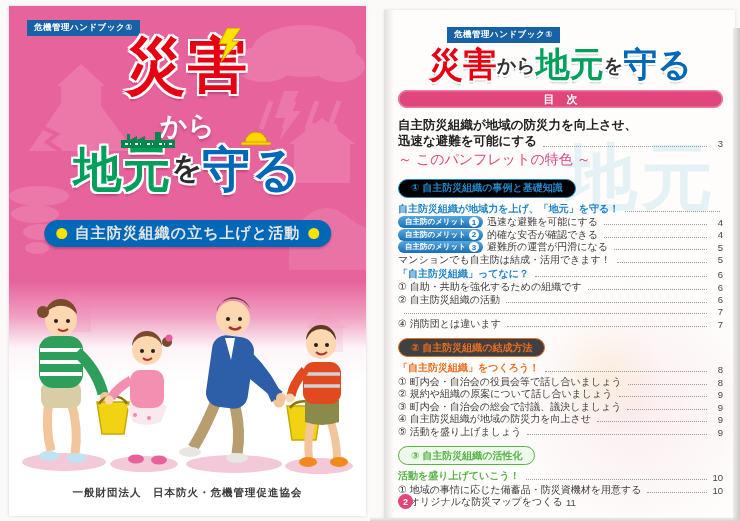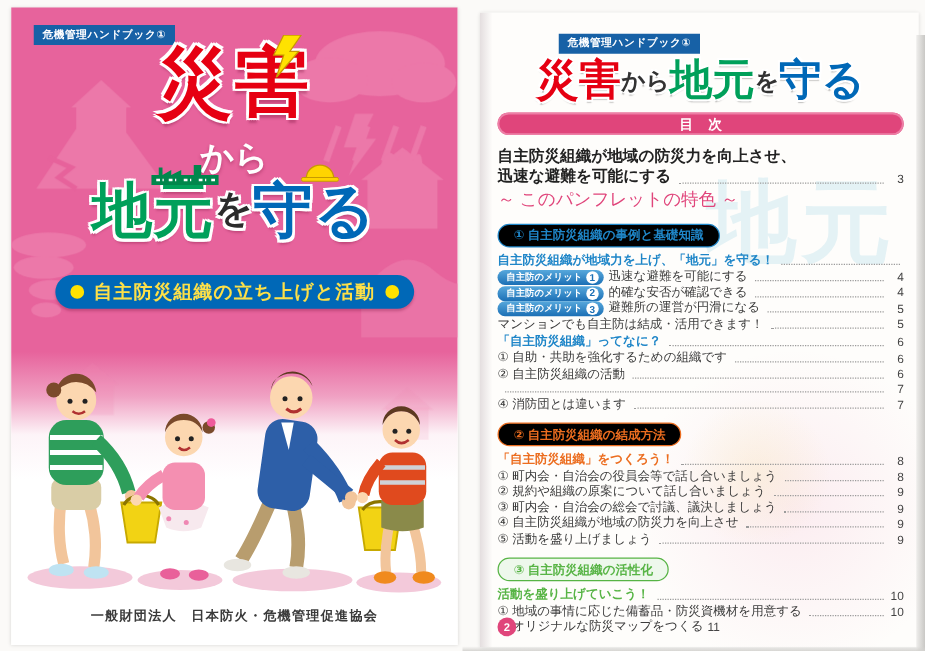--- a/index.html
+++ b/index.html
@@ -26,21 +26,21 @@
   .cover-title-2 { position:absolute; top:102px; width:100%; text-align:center;
     font-size:27px; font-weight:bold; color:#fff; text-shadow:0 2px 3px rgba(120,20,60,.4); }
   .cover-title-3 { position:absolute; top:140px; width:100%; text-align:center;
     font-weight:bold; line-height:1; white-space:nowrap; }
   .cover-title-3 .lg { font-size:48px; letter-spacing:1px; }
   .cover-title-3 .sm { font-size:30px; vertical-align:8px; }
   .cover-subtitle { position:absolute; top:214px; left:50%; transform:translateX(-50%);
     background:#0068b7; border-radius:15px; padding:4px 12px; display:flex; align-items:center; gap:8px;
     box-shadow:0 2px 2px rgba(120,20,60,.3); white-space:nowrap; }
   .cover-subtitle .dot { width:11px; height:11px; border-radius:50%; background:#ffe200; }
-  .cover-subtitle .sub-text { color:#fde047; font-weight:bold; font-size:15px; letter-spacing:1px; }
+  .cover-subtitle .sub-text { color:#e5e5e5; font-weight:bold; font-size:15px; letter-spacing:1px; }
   .deco { position:absolute; }
   .publisher { position:absolute; bottom:16px; width:100%; text-align:center;
     font-size:10.5px; font-weight:bold; color:#3a3a3a; letter-spacing:1px; }
   .illustration { position:absolute; left:0; top:288px; }
 
   
   .page-right { position:absolute; left:384px; top:10px; width:351px; height:508px;
     background:#fefdfb; overflow:hidden; box-shadow:0 0 3px rgba(0,0,0,.12); }
   .page-right::before { content:""; position:absolute; left:0; top:0; bottom:0; width:10px;
     background:linear-gradient(90deg,rgba(150,130,140,.25),rgba(0,0,0,0)); }
@@ -299,21 +299,21 @@
           <span class="i-text">② 自主防災組織の活動</span>
           <span class="leader"></span>
           <span class="pnum">6</span>
         </div><div class="toc-row item-row">
           <span class="leader"></span>
           <span class="pnum">7</span>
         </div><div class="toc-row item-row">
           <span class="i-text">④ 消防団とは違います</span>
           <span class="leader"></span>
           <span class="pnum">7</span>
-        </div><div class="section-badge" style="border-color: rgb(236, 109, 31); color: rgb(236, 109, 31); background: #000000;">② 自主防災組織の結成方法</div><div class="toc-row heading-row">
+        </div><div class="section-badge" style="border-color: rgb(236, 109, 31); color: rgb(236, 109, 31); background: #404040;">② 自主防災組織の結成方法</div><div class="toc-row heading-row">
           <span class="h-text" style="color: rgb(236, 109, 31);">「自主防災組織」をつくろう！</span>
           <span class="leader"></span>
           <span class="pnum">8</span>
         </div><div class="toc-row item-row">
           <span class="i-text">① 町内会・自治会の役員会等で話し合いましょう</span>
           <span class="leader"></span>
           <span class="pnum">8</span>
         </div><div class="toc-row item-row">
           <span class="i-text">② 規約や組織の原案について話し合いましょう</span>
           <span class="leader"></span>

